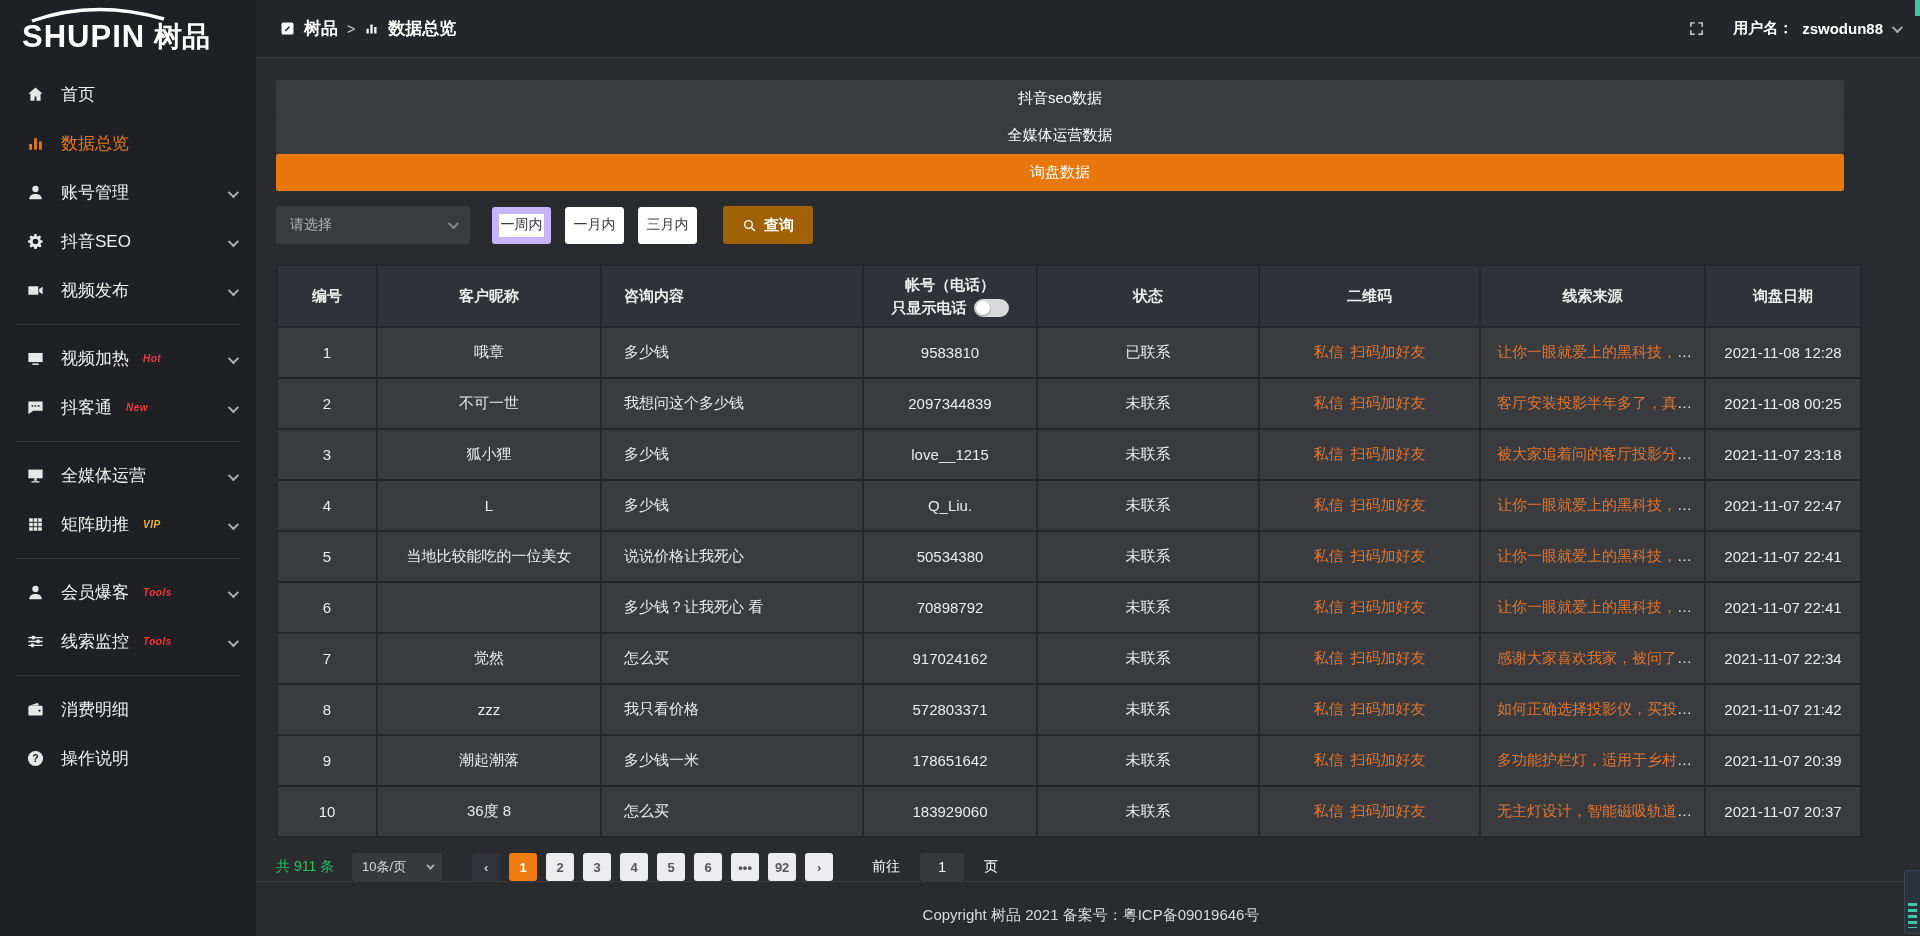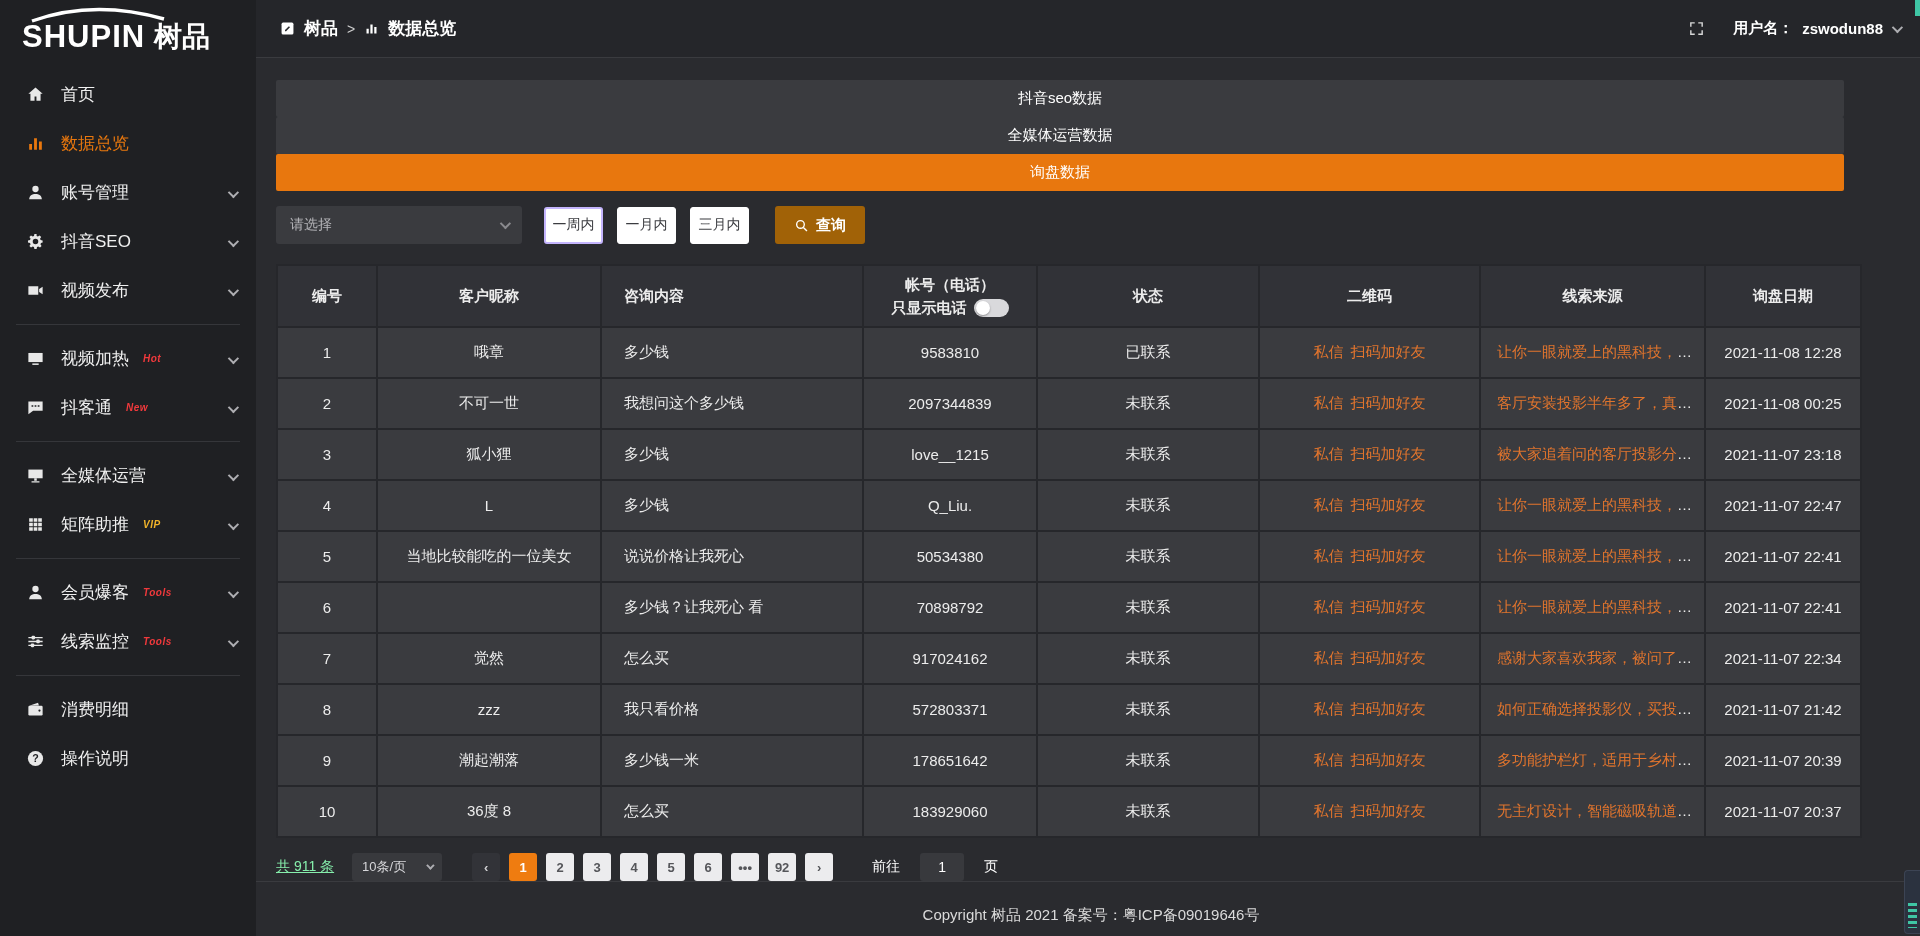--- a/index.html
+++ b/index.html
@@ -38,24 +38,24 @@
   .fullscreen svg { width:17px; height:17px; }
   .user-chip { display:flex; align-items:center; gap:9px; font-size:15px; font-weight:bold; color:#fff; cursor:pointer; }
 
   
   .content { padding:22px 64px 0 20px; }
   .tabs { display:flex;flex-direction:column; }
   .tab { background:#3a3b3f; color:#fff; border:none; border-radius:2px; font-size:15px; padding:9px 17px; margin-right:18px; cursor:pointer; font-family:inherit; }
   .tab.active { background:#e8770e; font-weight:normal; }
 
   .filters { display:flex; align-items:center; margin-top:15px; }
-  .select { width:246px; height:38px; background:#3a3b3f; border-radius:3px; display:flex; align-items:center; padding:0 14px; font-size:14px; color:#b4b4b8; cursor:pointer; }
+  .select { width:194px; height:38px; background:#3a3b3f; border-radius:3px; display:flex; align-items:center; padding:0 14px; font-size:14px; color:#b4b4b8; cursor:pointer; }
   .select .chev { margin-left:auto; border-color:#8a8a8e; }
   .period-btn { width:59px; height:37px; background:#fff; border:1px solid #fff; border-radius:3px; color:#3b3c40; font-size:14px; margin-left:14px; cursor:pointer; font-family:inherit; }
-  .period-btn.selected { border:2px solid #c4b5fd; }
+  .period-btn.selected { border:7px solid #c4b5fd; }
   .period-btn:first-of-type { margin-left:22px; }
   .query-btn { height:38px; margin-left:26px; background:#a16207; border:none; border-radius:3px; color:#fff; font-size:15px; font-weight:bold; padding:0 19px; display:flex; align-items:center; gap:7px; cursor:pointer; font-family:inherit; }
   .query-btn .icon svg { width:15px; height:15px; display:block; }
 
   
   table.data { width:100%; margin-top:20px; border-collapse:collapse; table-layout:fixed; }
   .data th, .data td { border:2px solid #26272b; font-size:15px; color:#ececec; text-align:center; padding:0 8px; overflow:hidden; white-space:nowrap; text-overflow:ellipsis; }
   .data thead th { background:#313237; height:62px; font-weight:bold; }
   .data tbody td { background:#3a3b3f; height:51px; font-weight:normal; }
   .data th.c-content, .data td.c-content { text-align:left; padding-left:22px; }
@@ -63,21 +63,21 @@
   .th-account-top { display:block; line-height:1.5; }
   .th-account-bottom { display:flex; align-items:center; justify-content:center; gap:7px; margin-top:2px; }
   .switch { width:35px; height:18px; border-radius:10px; background:#d9d9dc; position:relative; display:inline-block; cursor:pointer; }
   .switch::after { content:""; position:absolute; left:2px; top:2px; width:14px; height:14px; border-radius:50%; background:#fff; box-shadow:0 1px 2px rgba(0,0,0,.35); }
   .status-un { color:#e0742d; }
   .qr-link, .source-link { color:#e0742d; text-decoration:none; cursor:pointer; }
   .qr-link.qr-1 { margin-right:7px; }
 
   
   .pagination { display:flex; align-items:center; margin-top:15px; font-size:14px; }
-  .pg-total { color:#86efac; margin-right:18px;text-decoration:underline; }
+  .pg-total { color:#22c55e; margin-right:18px; }
   .pg-size { width:90px; height:28px; background:#38393d; border-radius:3px; display:flex; align-items:center; padding:0 10px; color:#d6d6d9; font-size:13px; cursor:pointer; margin-right:30px; }
   .pg-size .chev { margin-left:auto; width:6px; height:6px; }
   .page-btn { min-width:28px; height:28px; background:#ececee; color:#55565a; border:none; border-radius:3px; margin-right:9px; font-size:13px; font-weight:bold; cursor:pointer; font-family:inherit; padding:0 6px; }
   .page-btn.prev { background:#323338; color:#cfcfd2; }
   .page-btn.active { background:#ef7c10; color:#fff; }
   .pg-goto { display:flex; align-items:center; gap:20px; margin-left:30px; color:#fff; }
   .goto-input { width:44px; height:28px; background:#38393d; border:none; border-radius:3px; color:#fff; text-align:center; font-size:14px; font-family:inherit; }
 
   
   .footer { margin-top:auto; border-top:1px solid #3a3b3f; text-align:center; padding-top:24px; height:80px; color:#dadada; font-size:15px; }

